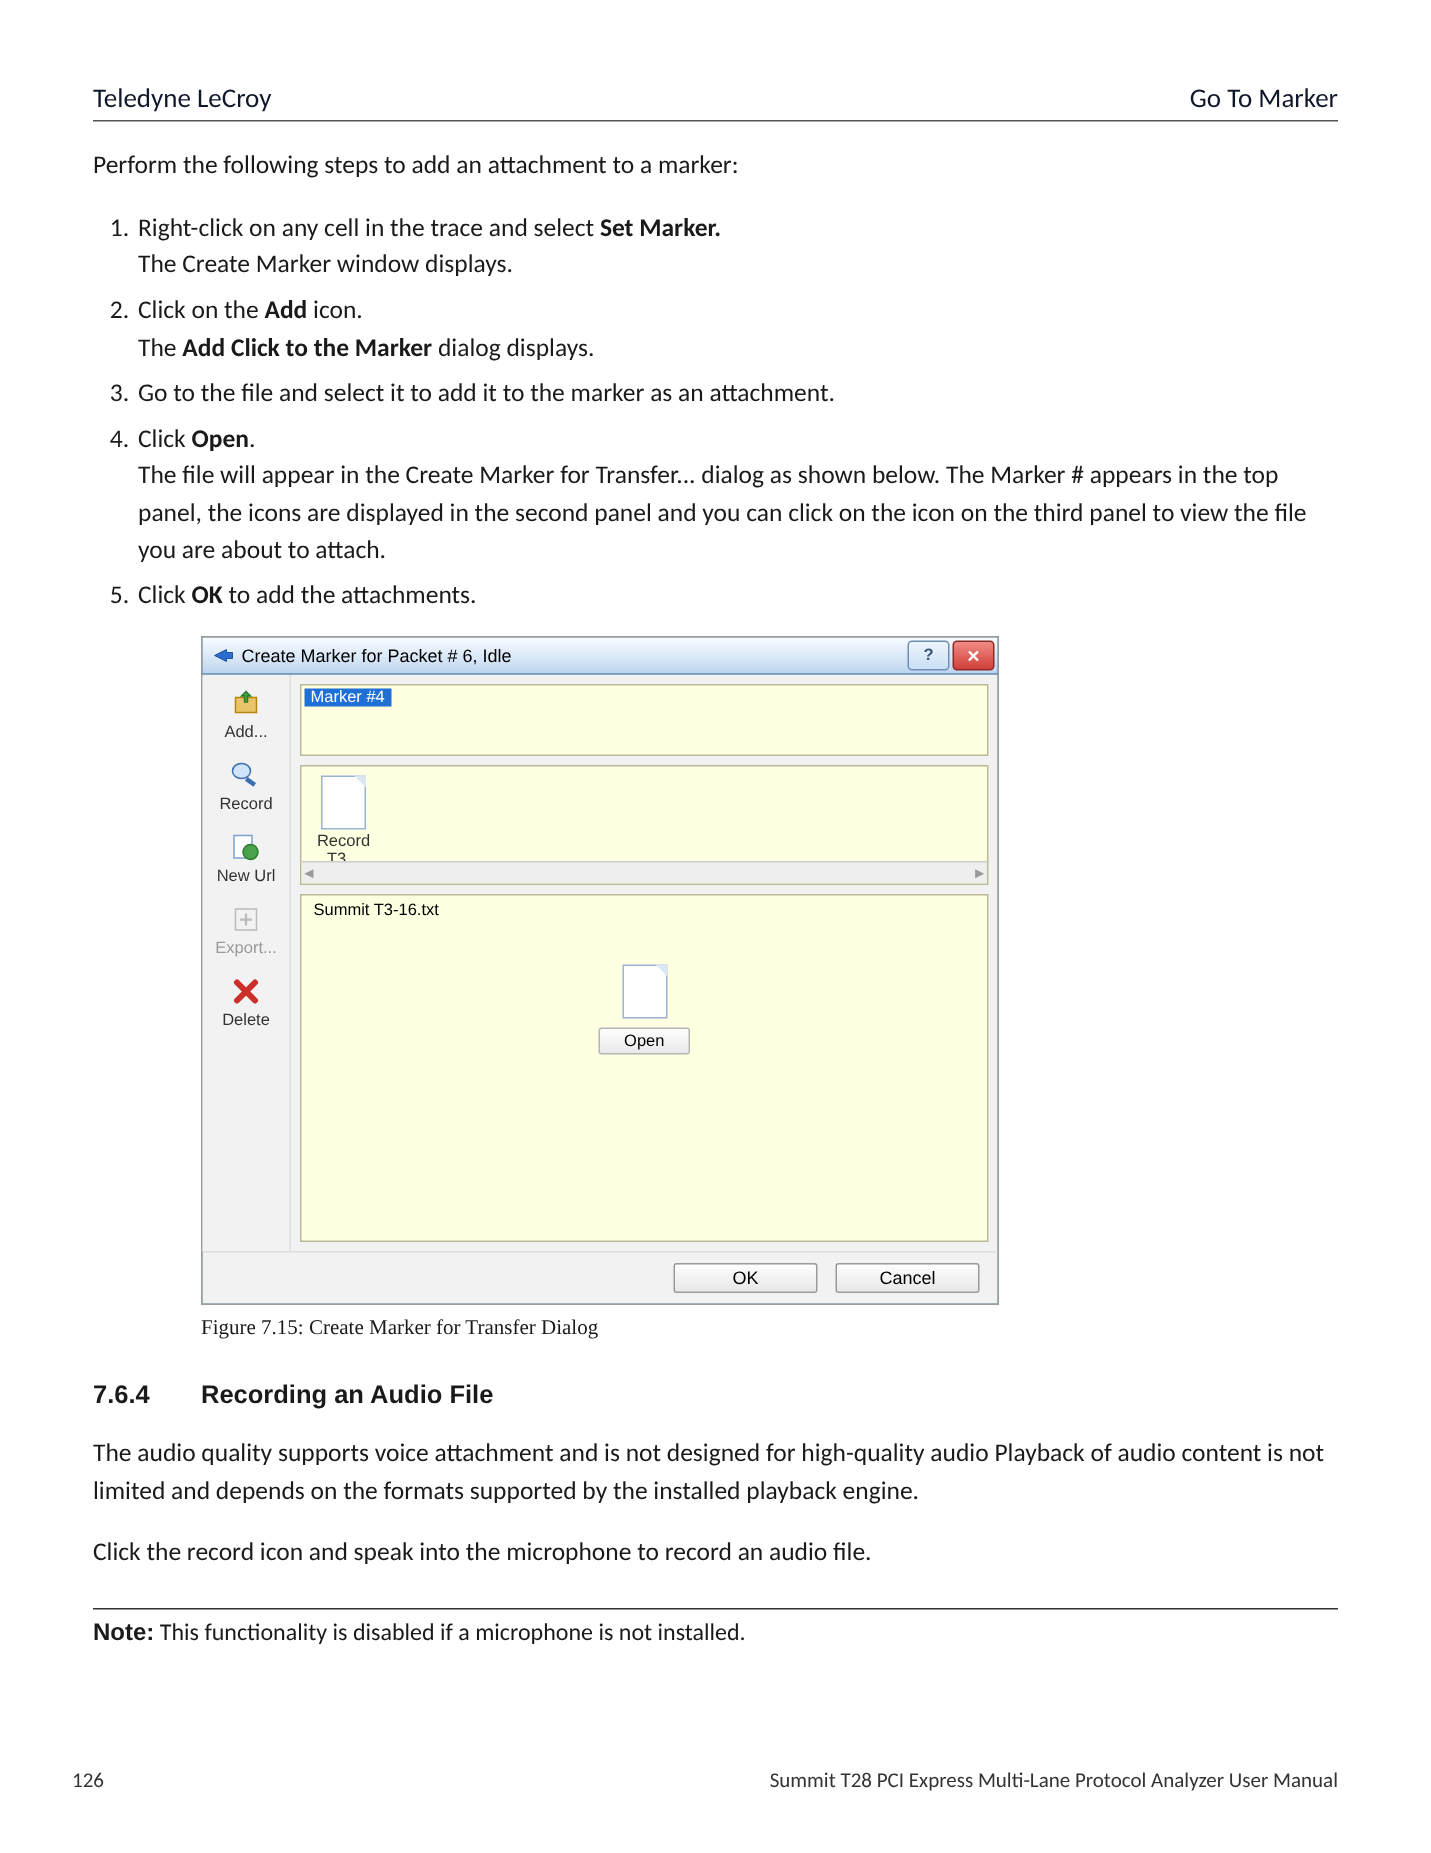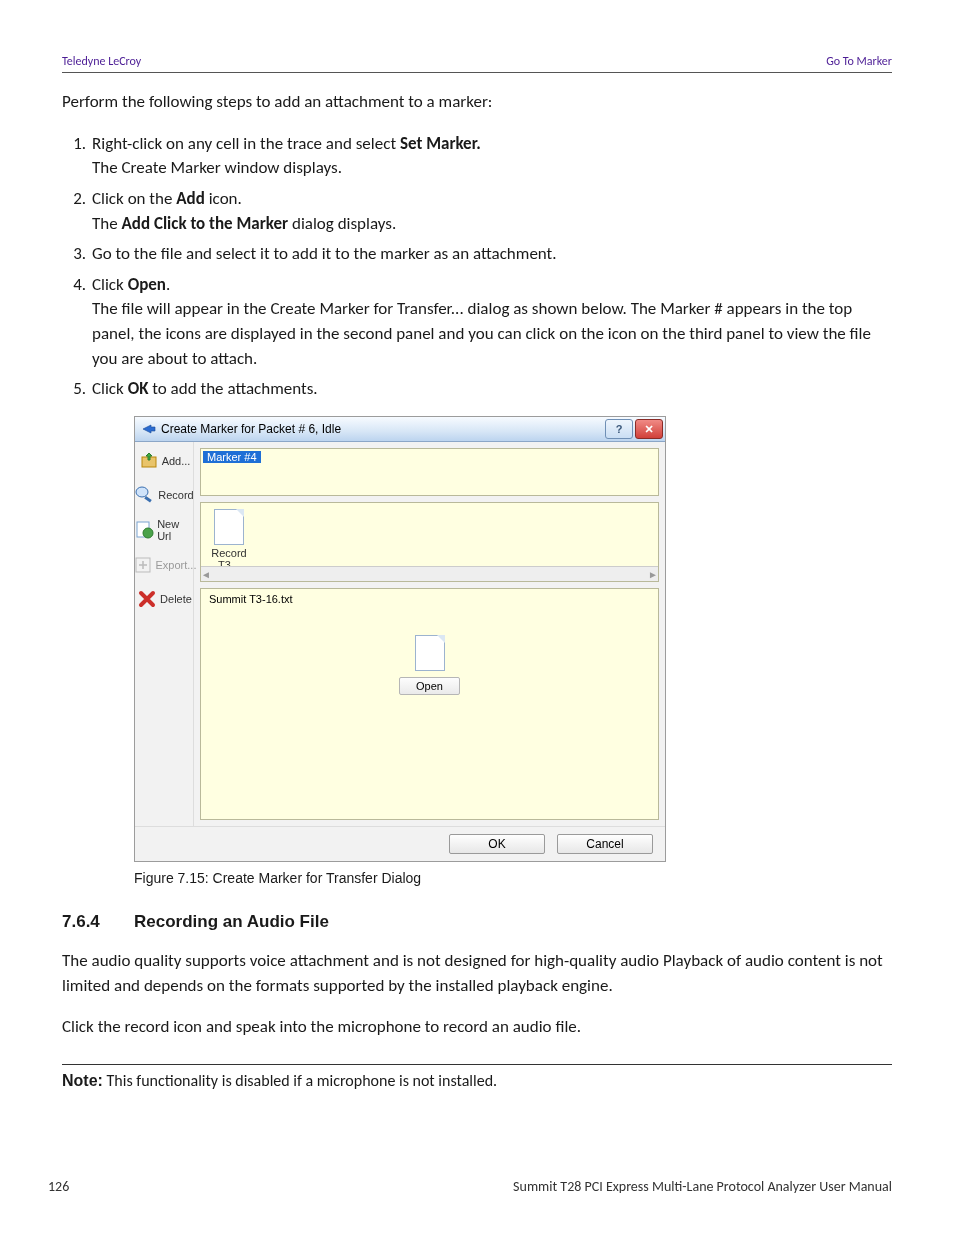--- a/index.html
+++ b/index.html
@@ -1,36 +1,36 @@
 <!DOCTYPE html>
 <html><head>
 <meta charset="utf-8">
 <style>
   html,body{margin:0;padding:0;background:#fff;font-family:Calibri,"Segoe UI",Arial,sans-serif;color:#1a1a1a}
   .page{width:954px;height:1235px;box-sizing:border-box;padding:54px 62px 40px 62px;position:relative}
-  .hdr{display:flex;justify-content:space-between;font-size:12px;color:#4c1d95;border-bottom:1px solid #555;padding-bottom:4px;}
+  .hdr{display:flex;justify-content:space-between;font-size:18px;color:#0f172a;border-bottom:1px solid #555;padding-bottom:4px;}
   .sec{display:flex;align-items:flex-start;margin:0 0 10px 0}
   .secnum{width:72px;font-family:Arial,sans-serif;font-weight:bold;font-size:17px}
   .sectitle{font-family:Arial,sans-serif;font-weight:bold;font-size:17px}
   .body{font-size:17px;line-height:1.45}
   ol.steps{margin:8px 0 12px 0;padding-left:28px}
   ol.steps li{margin:2px 0 6px 0;padding-left:2px}
   .b{font-weight:bold}
-  .figcap{font-family:Liberation Sans, sans-serif;font-size:14px;margin:8px 0 26px 72px}
+  .figcap{font-family:Liberation Serif, serif;font-size:14px;margin:8px 0 26px 72px}
   
   .dlg{width:530px;margin:14px 0 0 72px;border:1px solid #9c9c9c;background:#0c4a6e;font-family:"Segoe UI",Tahoma,sans-serif;font-size:12px;color:#000;box-shadow:0 0 0 #0000}
   .dlg-title{height:24px;background:linear-gradient(#f7fbff,#d7e6f6 60%,#bcd4ef);display:flex;align-items:center;border-bottom:1px solid #8ba6c7;padding:0 2px}
   .dlg-title .dlgicon{width:16px;height:16px;margin:0 4px;display:inline-flex;align-items:center;justify-content:center}
   .dlg-title .ttext{flex:1;font-size:12px;color:#000}
   .dlg-title .winbtn{width:26px;height:18px;margin-left:2px;border-radius:3px;display:inline-flex;align-items:center;justify-content:center;font-size:11px}
   .winbtn.help{background:linear-gradient(#eef5fd,#cadef4);border:1px solid #6f8fb5;color:#3a577a;font-weight:bold}
   .winbtn.close{background:linear-gradient(#f08a85,#d1403a);border:1px solid #8a2b26;color:#fff;font-weight:bold}
   .dlg-body{display:flex;background:#f2f2f2}
   .sidebar{width:58px;display:flex;flex-direction:column;align-items:center;padding:8px 0;gap:12px;border-right:1px solid #ddd;background:#f2f2f2}
-  .sb-item{display:flex;flex-direction:row;align-items:center;gap:2px;font-size:11px;color:#333;cursor:pointer}
+  .sb-item{display:flex;flex-direction:column;align-items:center;gap:2px;font-size:11px;color:#333;cursor:pointer}
   .sb-item.disabled{color:#999}
   .sb-icon{width:22px;height:22px;display:flex;align-items:center;justify-content:center}
   .panes{flex:1;display:flex;flex-direction:column;gap:6px;padding:6px}
   .pane{background:#ffffe1;border:1px solid #b9b99a;position:relative}
   .pane1{height:46px}
   .pane2{height:78px;overflow:hidden}
   .pane3{height:230px}
   .marker-tag{position:absolute;left:2px;top:2px;background:#1e6fd6;color:#fff;font-size:11px;padding:0 4px}
   .file-thumb{margin:6px 6px 0 6px;width:44px;text-align:center;font-size:11px;color:#333}
   .docicon{width:28px;height:34px;margin:0 auto 2px auto;background:#fff;border:1px solid #9cb3cf;position:relative}

